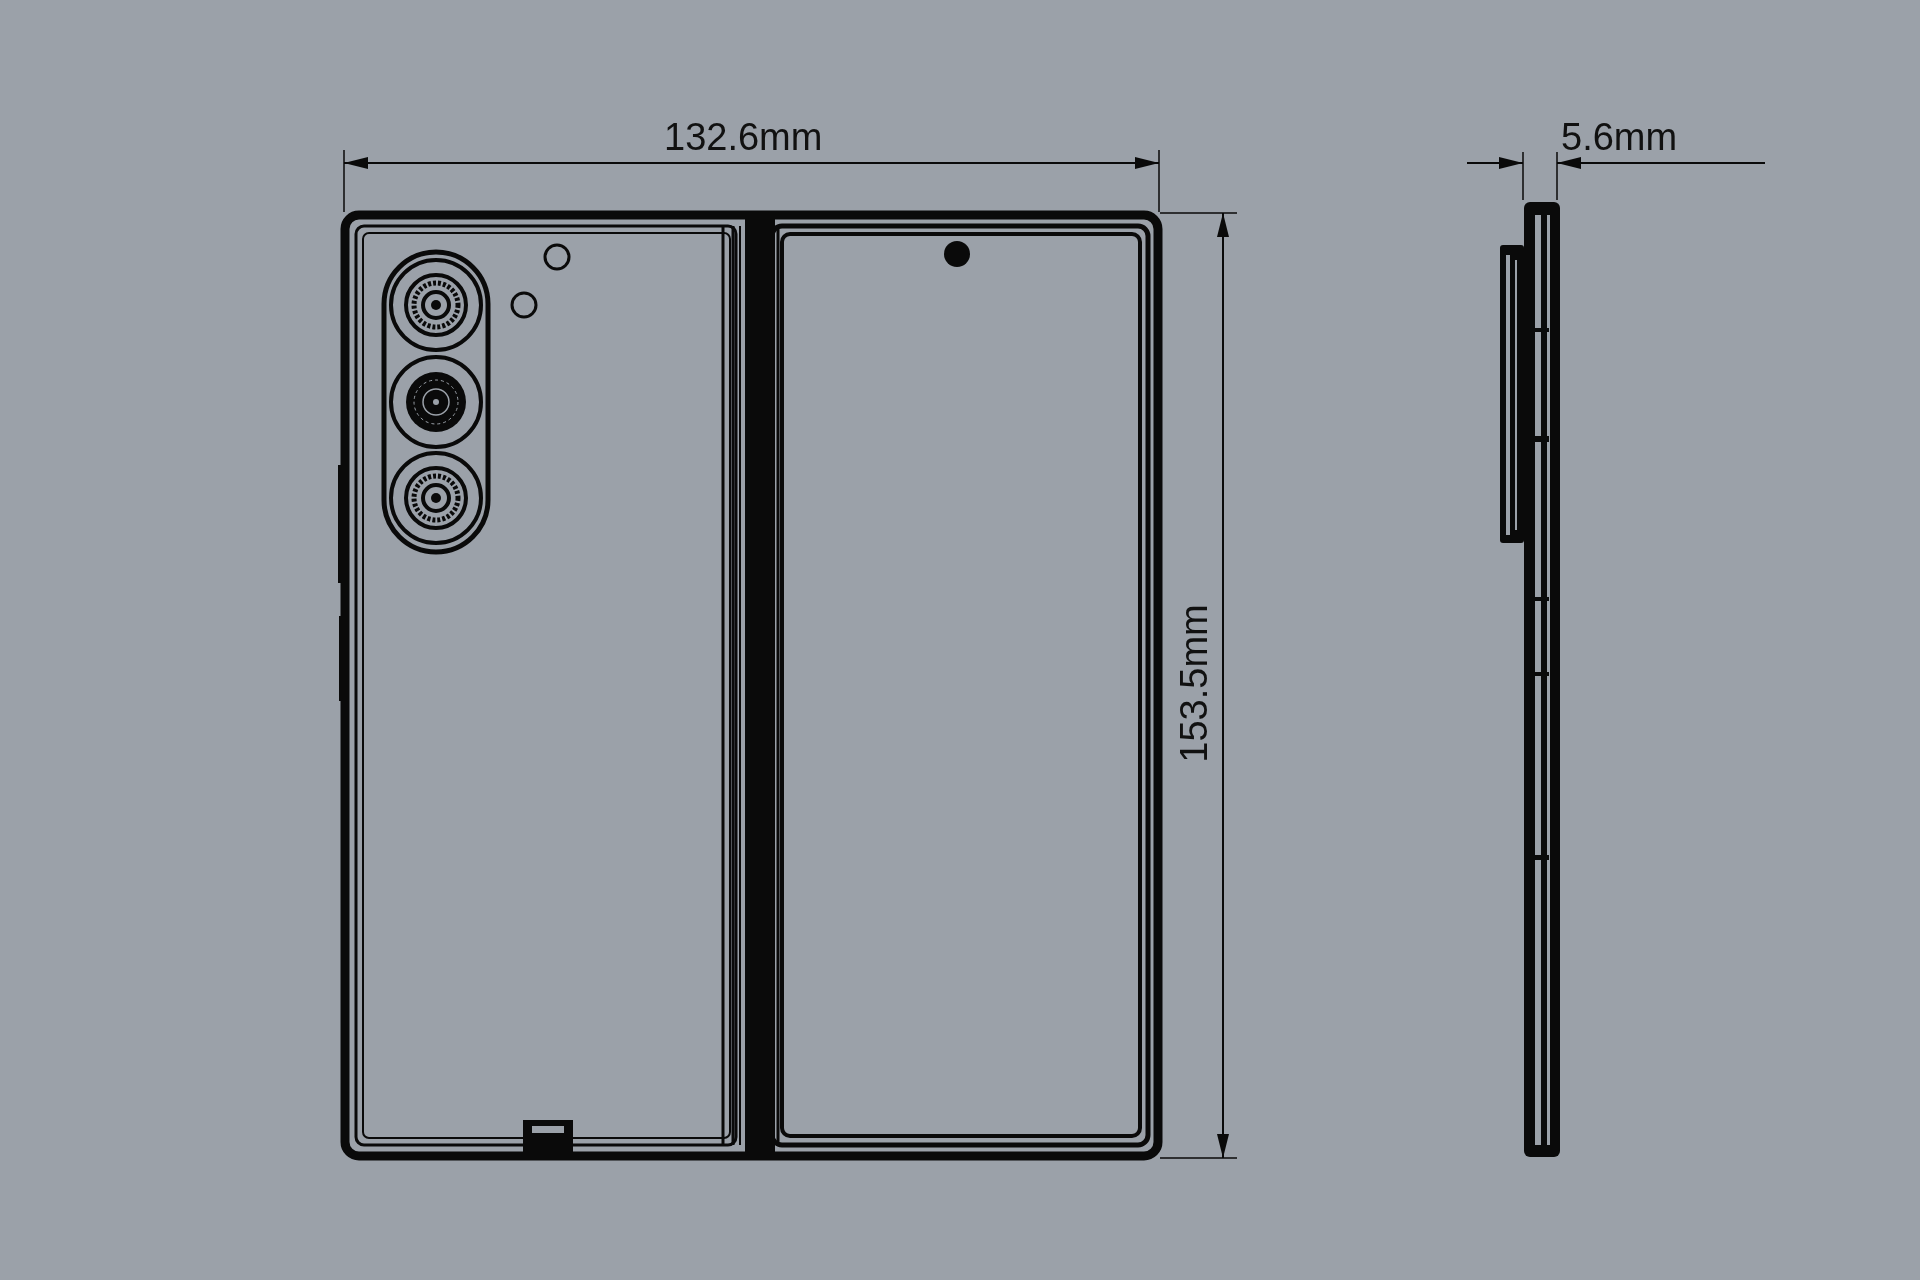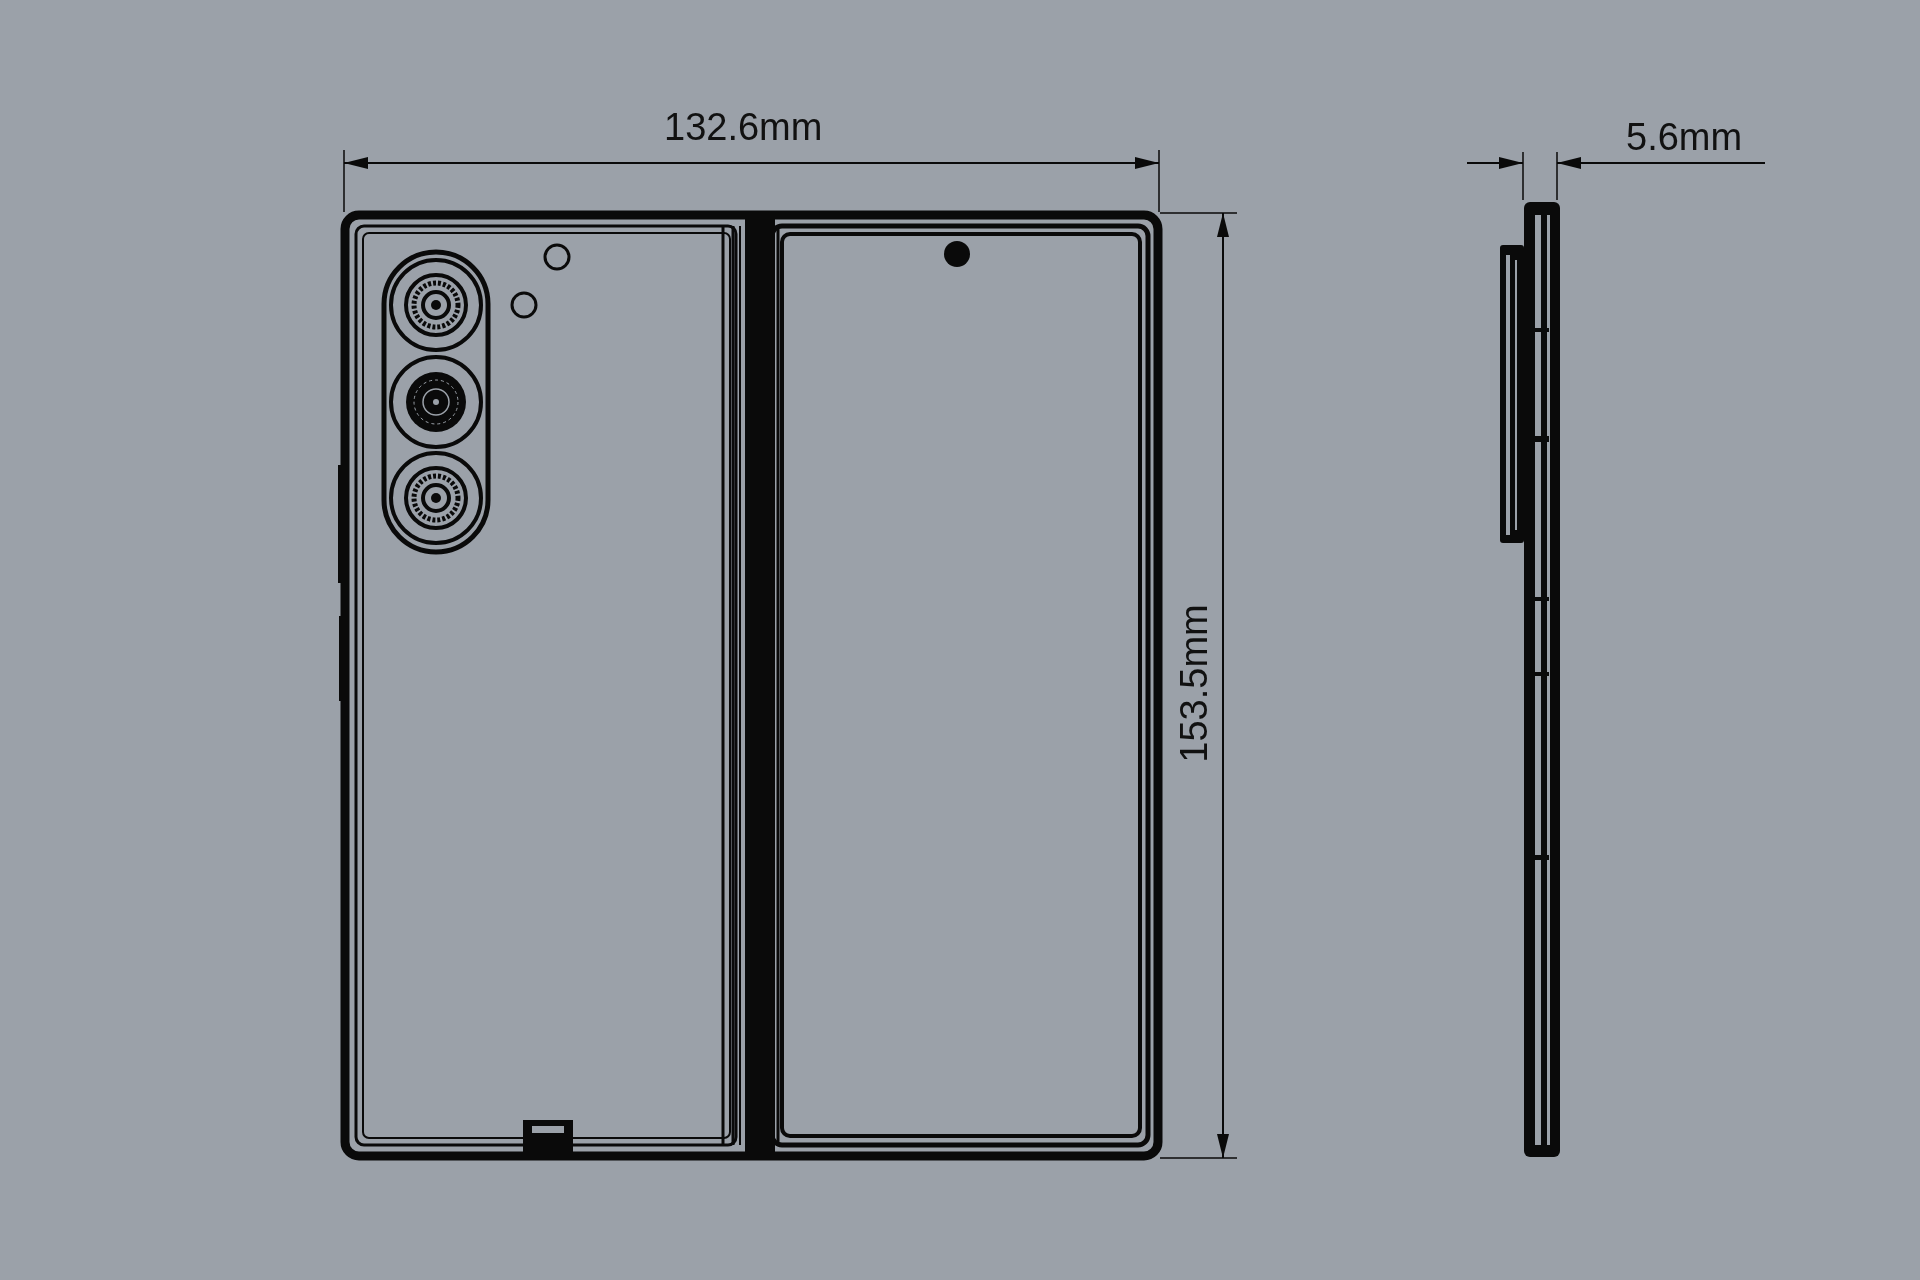--- a/index.html
+++ b/index.html
@@ -1,21 +1,21 @@
 <!DOCTYPE html>
 <html><head>
 <meta charset="utf-8">
 <style>
   html, body { margin:0; padding:0; }
   body { width:1920px; height:1280px; background:#9ba1a9; overflow:hidden; position:relative;
          font-family:"Liberation Sans", sans-serif; }
   svg { position:absolute; left:0; top:0; }
   .dim-label { position:absolute; color:#111; font-size:38px; font-family:"Liberation Sans", sans-serif; white-space:nowrap; }
-  #lbl-width { left:664px; top:106px; }
-  #lbl-thick { left:1626px; top:116px; }
+  #lbl-width { left:664px; top:116px; }
+  #lbl-thick { left:1561px; top:116px; }
   #lbl-height { left:1094px; top:662px; transform:rotate(-90deg); transform-origin:center; width:200px; text-align:center; }
 </style>
 </head>
 <body>
 
 <svg width="1920" height="1280" viewBox="0 0 1920 1280">
   <defs>
     <marker id="arrow" viewBox="0 0 20 10" refX="20" refY="5" markerWidth="36" markerHeight="12" markerUnits="userSpaceOnUse" orient="auto-start-reverse">
       <path d="M0,0 L20,5 L0,10 z" fill="#0a0a0a"></path>
     </marker>

